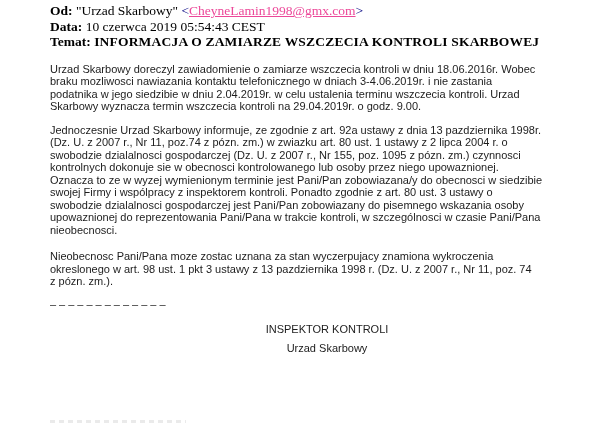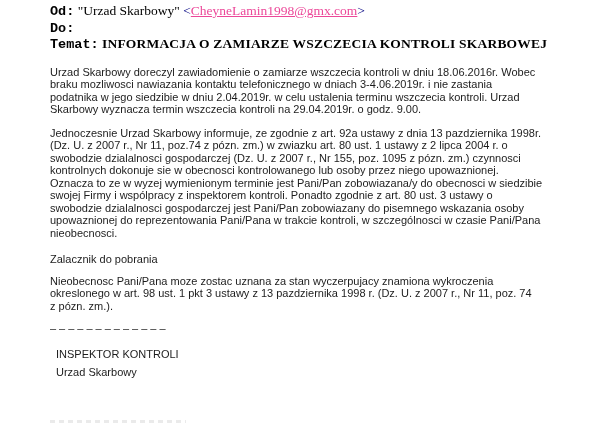--- a/index.html
+++ b/index.html
@@ -13,42 +13,42 @@
   }
   
   .headers {
     padding: 3px 8px 0 50px;
     font-family: "Liberation Serif", serif;
     font-size: 13.5px;
     line-height: 15.5px;
     color: #000000;
   }
   .hrow { white-space: nowrap; }
-  .hlabel { font-weight: bold; font-family: Liberation Mono, monospace; }
+  .hlabel { font-weight: bold; }
   .subject-row .hval { font-weight: bold; letter-spacing: 0.2px; }
   .email-link { color: #ec4899; text-decoration: underline; cursor: pointer; }
   .bracket { color: #000080; }
   
   .bodytext {
     padding: 13px 4px 0 50px;
     font-size: 11px;
     line-height: 12.5px;
     color: #1c1c1c;
   }
   .para { margin: 0 0 11px 0; white-space: pre-line; }
   .para.p2 { margin-bottom: 14px; }
   .para.p4 { margin-bottom: 9px; }
   .para.p5 { margin-bottom: 10px; }
   .separator {
     margin: 0 0 13px 0;
     letter-spacing: 3px;
     color: #2a2a2a;
     white-space: nowrap;
   }
-  .sigline { margin: 6px; line-height: 12.5px; }
+  .sigline { margin: 6px; line-height: 12.5px; text-align: center; }
   
   .faint-cut {
     position: absolute;
     left: 50px;
     top: 420px;
     width: 136px;
     height: 3px;
     background: repeating-linear-gradient(
       to right,
       #d9d9d9 0px, #d9d9d9 5px,
@@ -62,22 +62,22 @@
 
 <div class="page">
 
   <div class="headers">
     <div class="hrow">
       <span class="hlabel">Od:</span>
       <span class="hval">"Urzad Skarbowy"</span>
       <span class="bracket">&lt;</span><a href="#" class="email-link">CheyneLamin1998@gmx.com</a><span class="bracket">&gt;</span>
     </div>
     <div class="hrow">
-      <span class="hlabel">Do:</span>
-      <span class="hval"></span>
+      <span class="hlabel">Data:</span>
+      <span class="hval">10 czerwca 2019 05:54:43 CEST</span>
     </div>
     <div class="hrow subject-row">
       <span class="hlabel">Temat:</span>
       <span class="hval">INFORMACJA O ZAMIARZE WSZCZECIA KONTROLI SKARBOWEJ</span>
     </div>
   </div>
 
   <div class="bodytext">
     <p class="para p1">Urzad Skarbowy doreczyl zawiadomienie o zamiarze wszczecia kontroli w dniu 18.06.2016r. Wobec
 braku mozliwosci nawiazania kontaktu telefonicznego w dniach 3-4.06.2019r. i nie zastania
@@ -85,21 +85,20 @@
 Skarbowy wyznacza termin wszczecia kontroli na 29.04.2019r. o godz. 9.00.</p>
     <p class="para p2">Jednoczesnie Urzad Skarbowy informuje, ze zgodnie z art. 92a ustawy z dnia 13 pazdziernika 1998r.
 (Dz. U. z 2007 r., Nr 11, poz.74 z pózn. zm.) w zwiazku art. 80 ust. 1 ustawy z 2 lipca 2004 r. o
 swobodzie dzialalnosci gospodarczej (Dz. U. z 2007 r., Nr 155, poz. 1095 z pózn. zm.) czynnosci
 kontrolnych dokonuje sie w obecnosci kontrolowanego lub osoby przez niego upowaznionej.
 Oznacza to ze w wyzej wymienionym terminie jest Pani/Pan zobowiazana/y do obecnosci w siedzibie
 swojej Firmy i wspólpracy z inspektorem kontroli. Ponadto zgodnie z art. 80 ust. 3 ustawy o
 swobodzie dzialalnosci gospodarczej jest Pani/Pan zobowiazany do pisemnego wskazania osoby
 upowaznionej do reprezentowania Pani/Pana w trakcie kontroli, w szczególnosci w czasie Pani/Pana
 nieobecnosci.</p>
-    <p class="para p4">Zalacznik do pobrania</p>
     <p class="para p5">Nieobecnosc Pani/Pana moze zostac uznana za stan wyczerpujacy znamiona wykroczenia
 okreslonego w art. 98 ust. 1 pkt 3 ustawy z 13 pazdziernika 1998 r. (Dz. U. z 2007 r., Nr 11, poz. 74
 z pózn. zm.).</p>
     <p class="separator">–––––––––––––</p>
     <div class="sigline">INSPEKTOR KONTROLI</div>
     <div class="sigline">Urzad Skarbowy</div>
   </div>
 
   <div class="faint-cut"></div>
 

